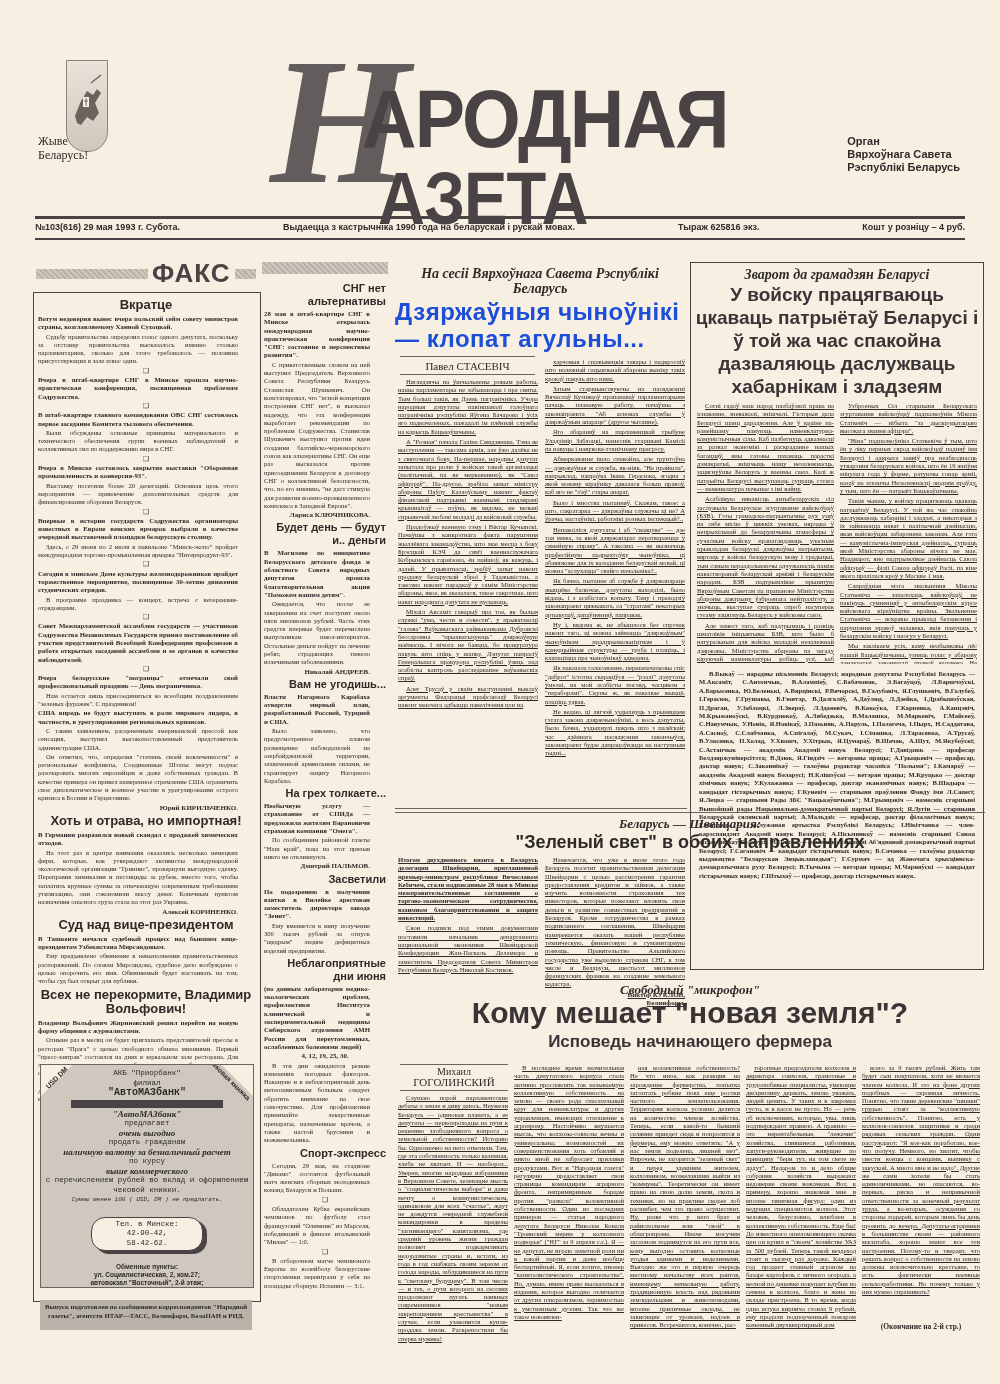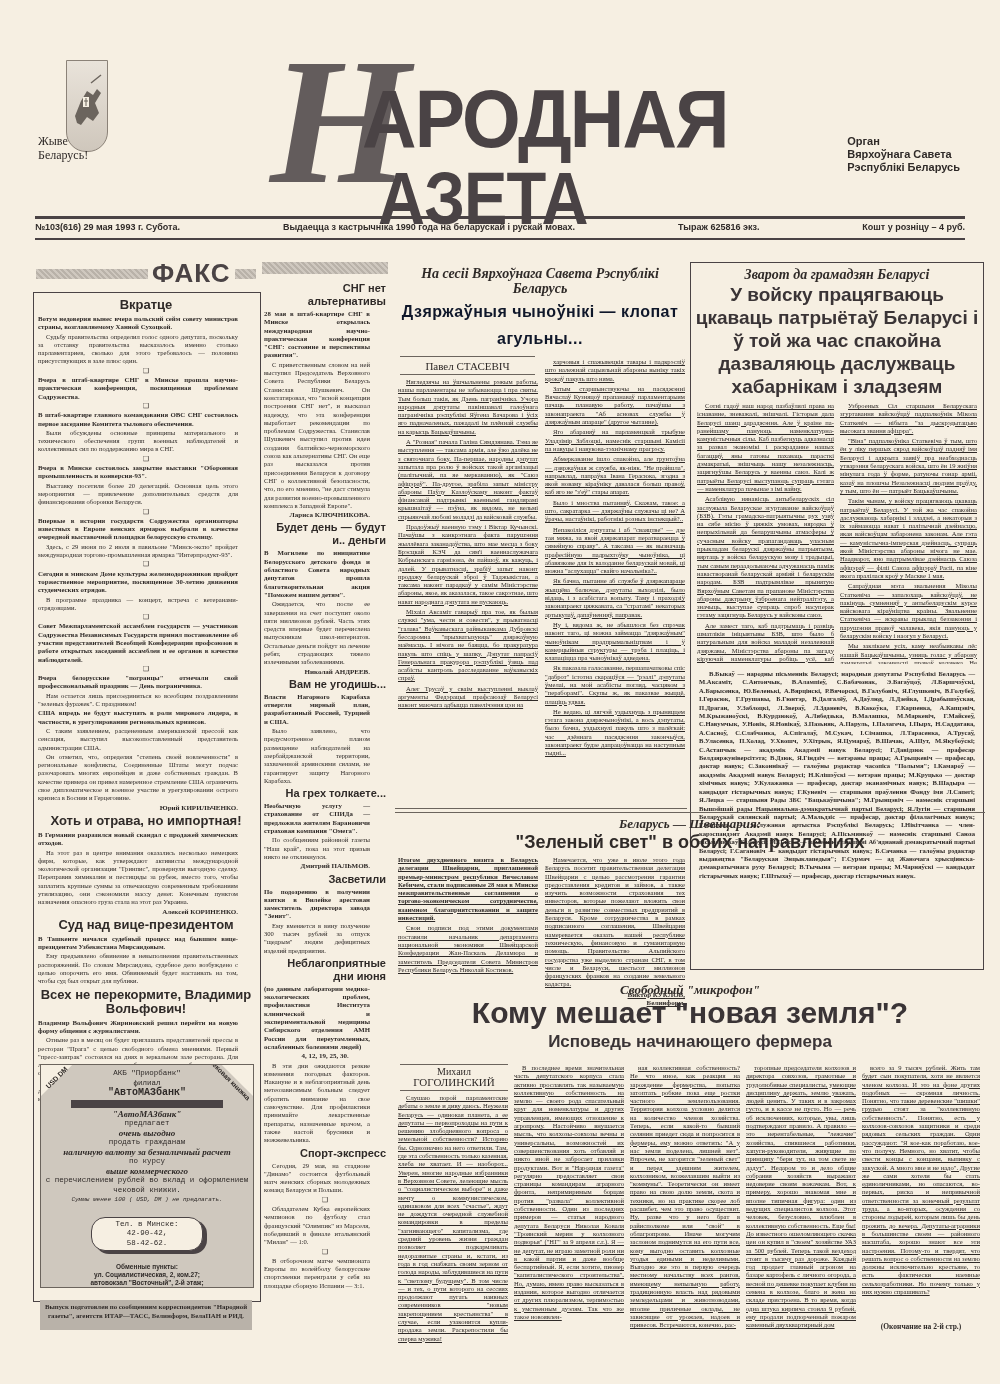--- a/index.html
+++ b/index.html
@@ -34,21 +34,21 @@
   .ad .tri{position:absolute;width:44px;height:44px;background:#f6efe2;transform:rotate(45deg);top:-22px;}
   .ad .corner{position:absolute;font-size:7px;font-family:"Liberation Sans",sans-serif;font-weight:bold;transform:rotate(-45deg);}
   .ad .band{background:#4a4345;height:8px;margin:2px 30px;}
   .ad .script{font-family:"Liberation Serif",serif;font-style:italic;font-weight:bold;font-size:9px;}
   .ad .phone{margin:12px auto;width:110px;border:1.5px solid #4a4345;border-radius:14px;background:#f6efe2;padding:2px 0;box-shadow:4px 3px 0 #4a4345;}
   .footnote{left:40px;top:1300px;width:212px;height:28px;background:#b9b2a9;text-align:center;font-size:6.8px;line-height:9px;font-weight:bold;padding-top:2px;}
   
   .col2-bar{left:262px;top:262px;width:126px;height:12px;background:repeating-linear-gradient(45deg,#b9b2a9 0 2px,#cfc8bf 2px 4px);}
   
   .ctr-kicker{left:395px;top:266px;width:290px;text-align:center;font-style:italic;font-weight:bold;font-size:14px;line-height:15px;}
-  .ctr-head{left:395px;top:298px;width:290px;text-align:center;font-family:"Liberation Sans",sans-serif;font-weight:bold;font-size:16px;line-height:27px;color:#0f172a;letter-spacing:.5px;}
+  .ctr-head{left:395px;top:298px;width:290px;text-align:left;font-family:"Liberation Sans",sans-serif;font-weight:bold;font-size:24px;line-height:27px;color:#1d4ed8;letter-spacing:.5px;}
   .byline{font-size:11px;font-family:"Liberation Serif",serif;text-align:center;}
   .text{font-size:6.6px;line-height:8.3px;text-align:justify;text-decoration:underline;}
   .text p{margin:0 0 2px;text-indent:8px;}
   
   .rbox{left:690px;top:262px;width:292px;height:706px;border:1.5px solid #4a4345;}
   .r-kicker{text-align:center;font-style:italic;font-weight:bold;font-size:14px;margin-top:4px;}
   .r-head{text-align:center;font-family:"Liberation Sans",sans-serif;font-weight:bold;font-size:19px;line-height:23px;color:#3a3436;}
   .sig{font-size:6.6px;line-height:8.4px;font-weight:bold;text-align:justify;}
   
   .sw-kicker{left:395px;top:816px;width:590px;text-align:center;font-style:italic;font-weight:bold;font-size:13px;}

